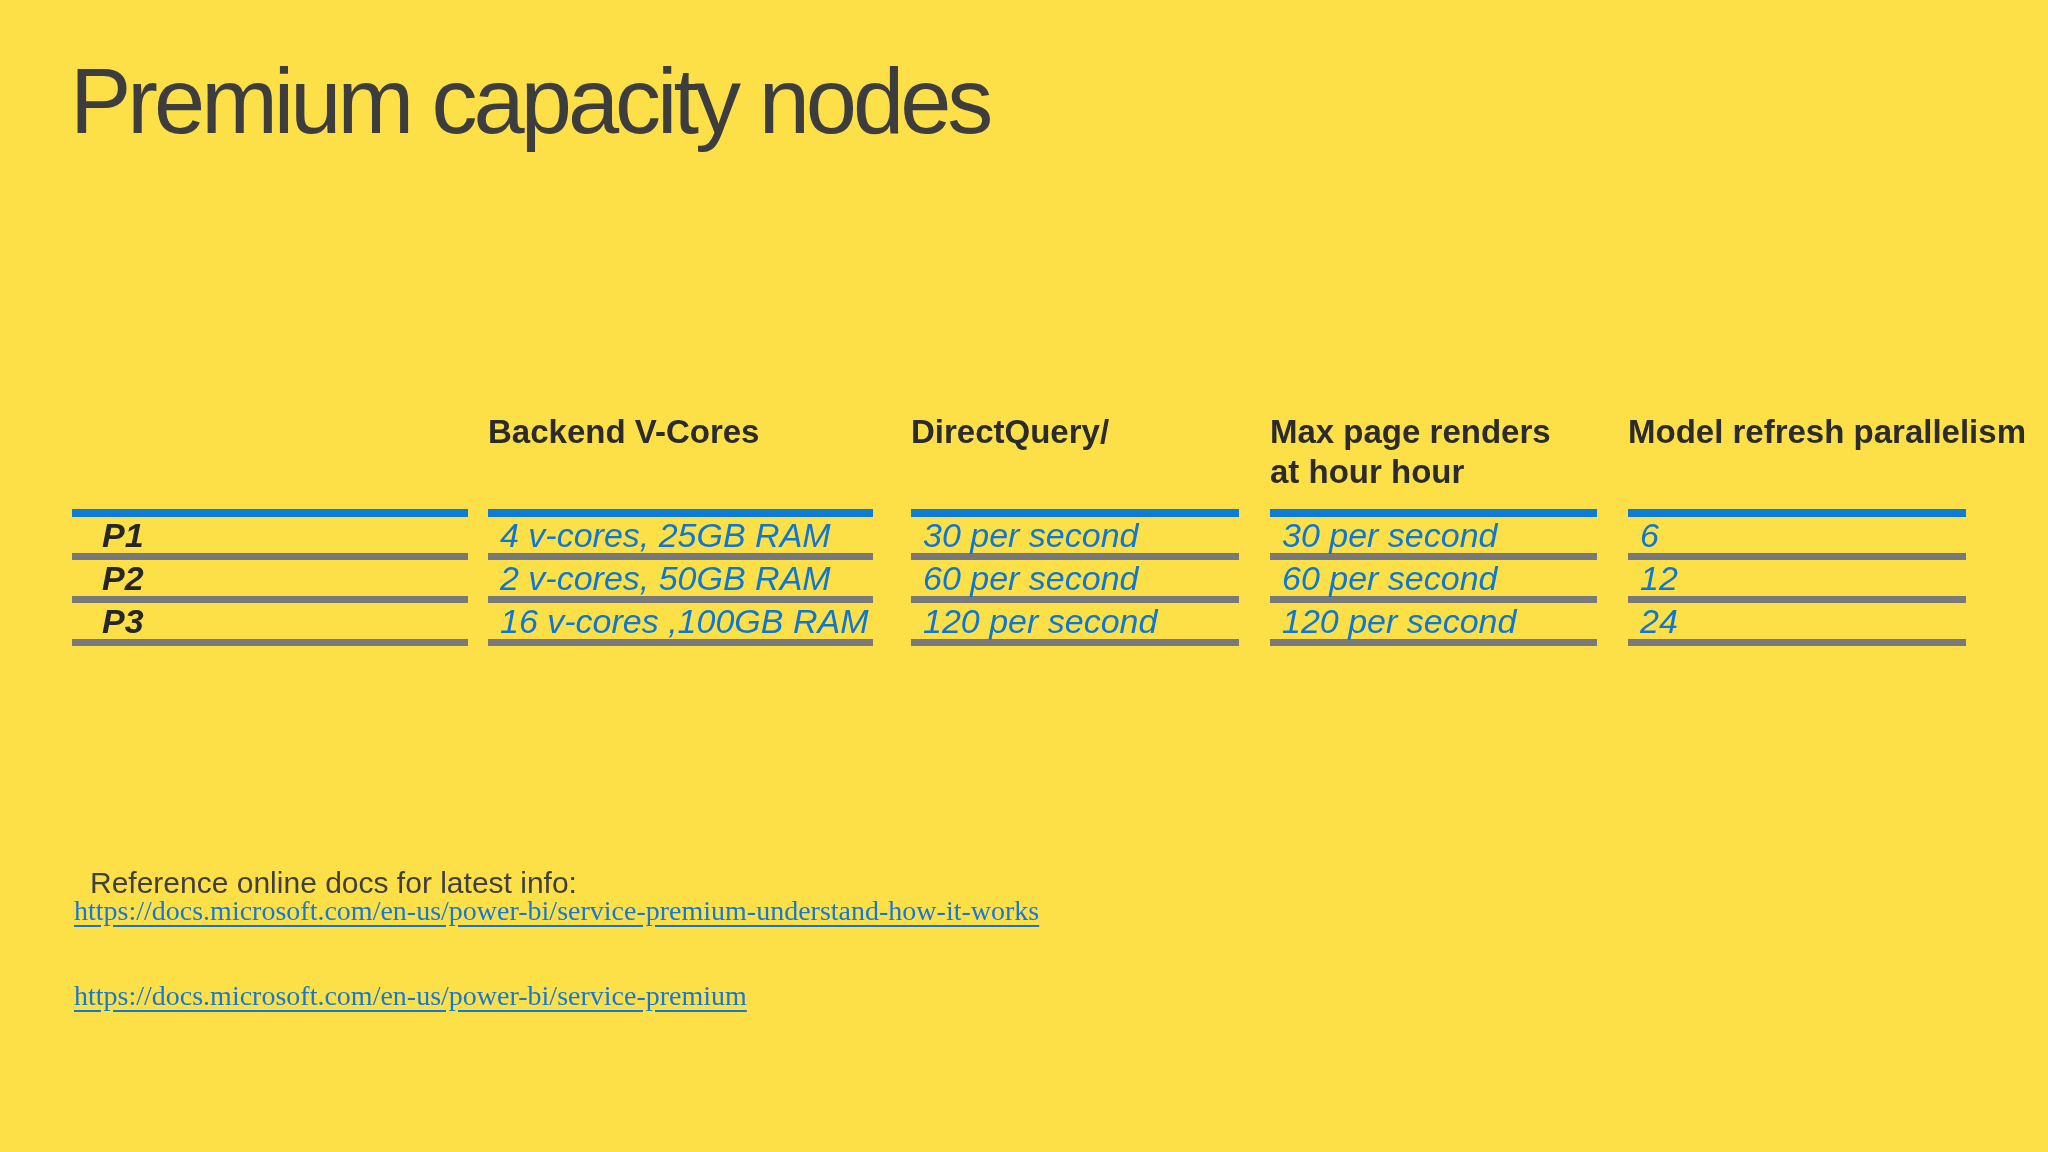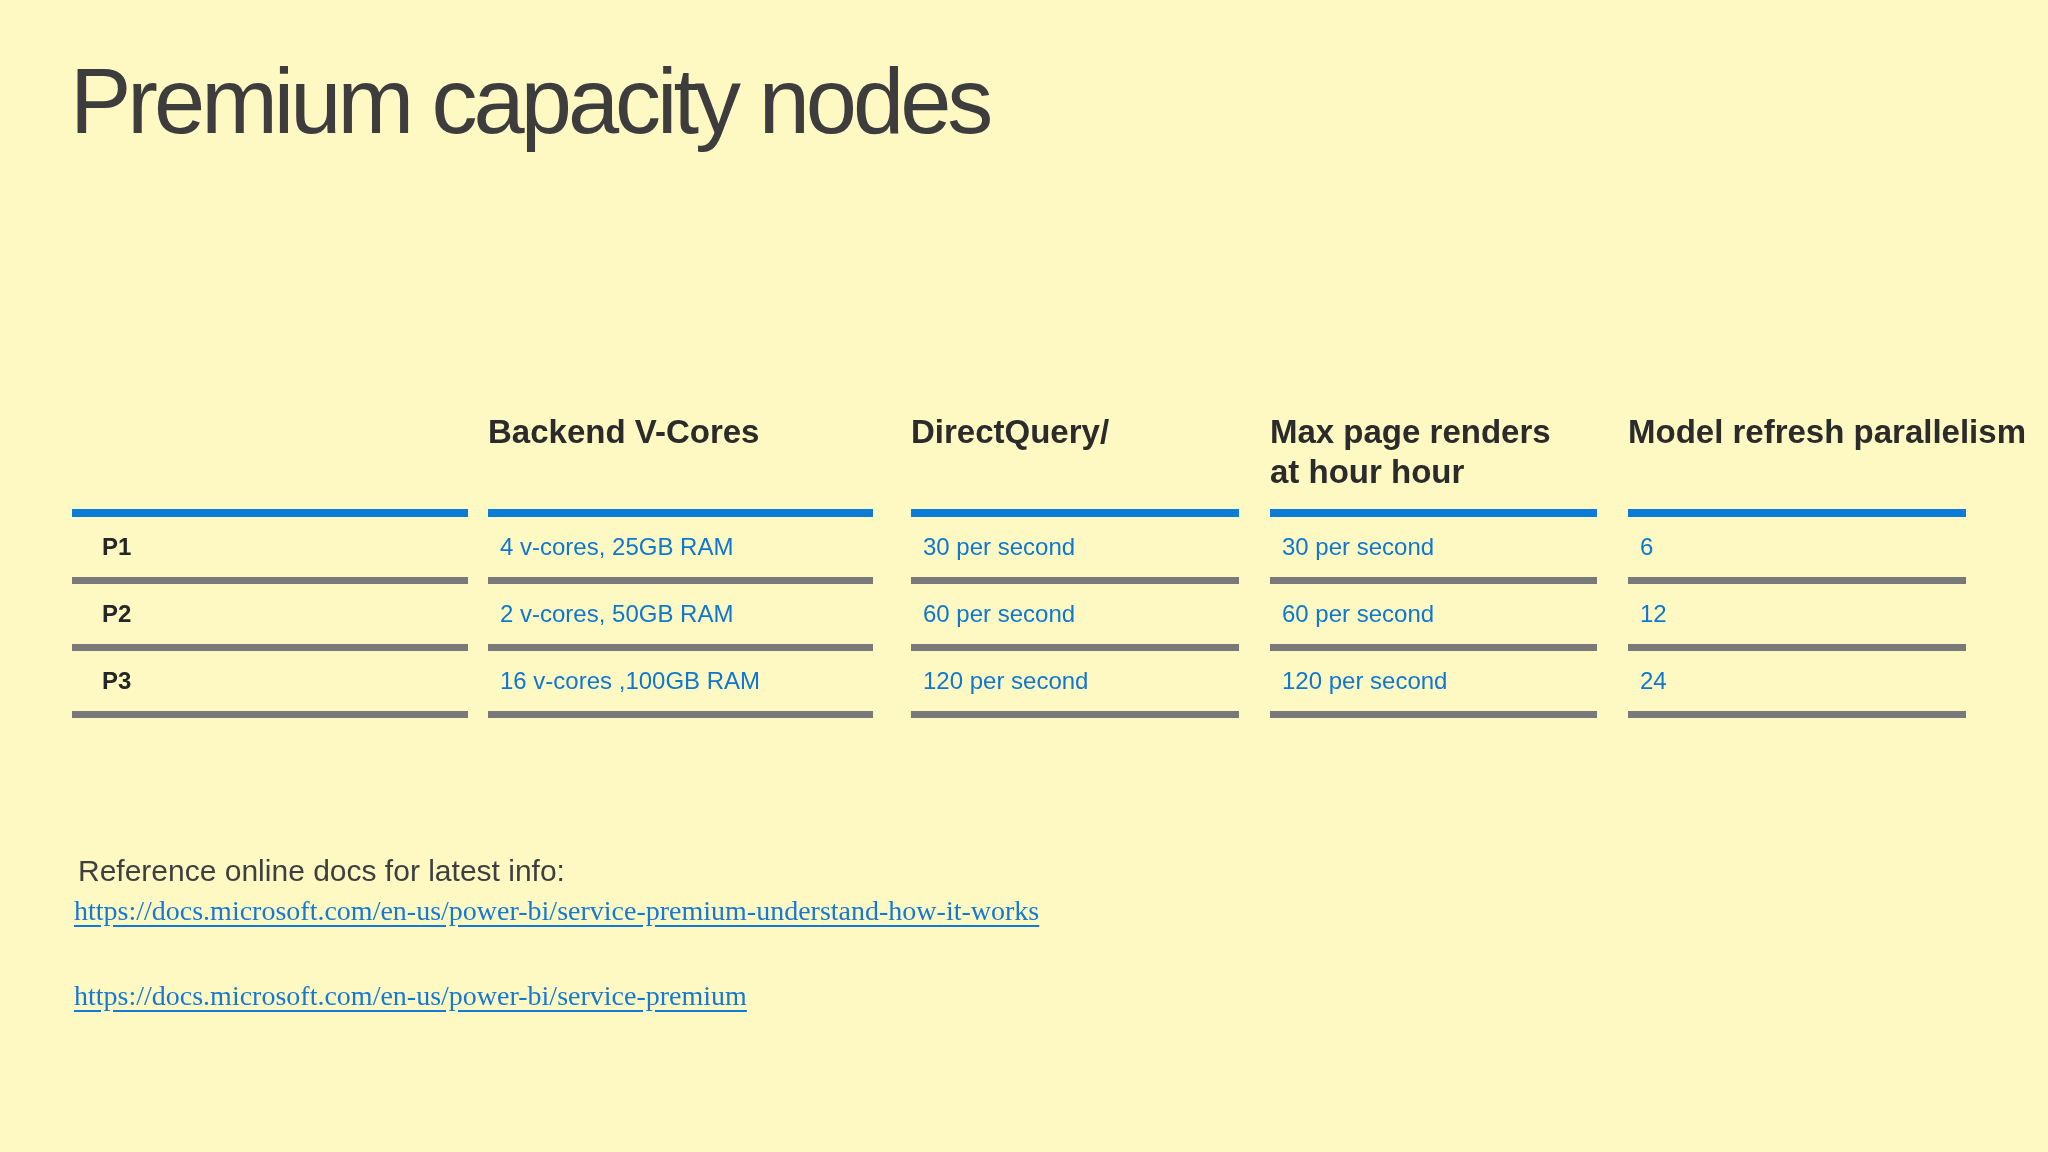--- a/index.html
+++ b/index.html
@@ -13,21 +13,21 @@
     --c-link:#1479d6;
   }
   html,body{margin:0;padding:0;}
   body{
     width:2048px;height:1152px;
     background:#ffffff;
     font-family:"Liberation Sans", sans-serif;
     position:relative;
     overflow:hidden;
   }
-  .slide{position:absolute;inset:0;background:#fef9c3;}
+  .slide{position:absolute;inset:0;background:#fde047;}
 
   
   .title{
     position:absolute;
     left:70px; top:44px;
     font-size:92px;
     font-weight:300;
     letter-spacing:-4px;
     color:var(--c-title);
     white-space:nowrap;
@@ -47,42 +47,43 @@
   .col-header{
     height:97px;
     font-size:33px;
     font-weight:700;
     line-height:40px;
     color:var(--c-header);
     white-space:nowrap;
   }
   .blue-bar{height:8px;background:var(--c-blueline);}
   .cell{
-    height:60px;
+    height:36px;
     display:flex;
     align-items:center;
-    font-size:24px;
+    font-size:34px;
     color:var(--c-bluetext);
     padding-left:12px;
     white-space:nowrap;
+    font-style:italic;
   }
   .col[data-colid="node"] .cell{
     font-weight:700;
     color:var(--c-label);
     padding-left:30px;
   }
   .gray-bar{height:7px;background:var(--c-grayline);}
 
   
   .footer-note{
     position:absolute;
     left:74px; top:850px;
     font-size:30px;
     color:var(--c-note);
-    margin:4px;
+    margin:16px;
     white-space:nowrap;
   }
   .doc-link{
     position:absolute;
     left:74px;
     font-size:28px;
     color:var(--c-link);
     text-decoration:underline;
     text-underline-offset:5px;
     white-space:nowrap;

